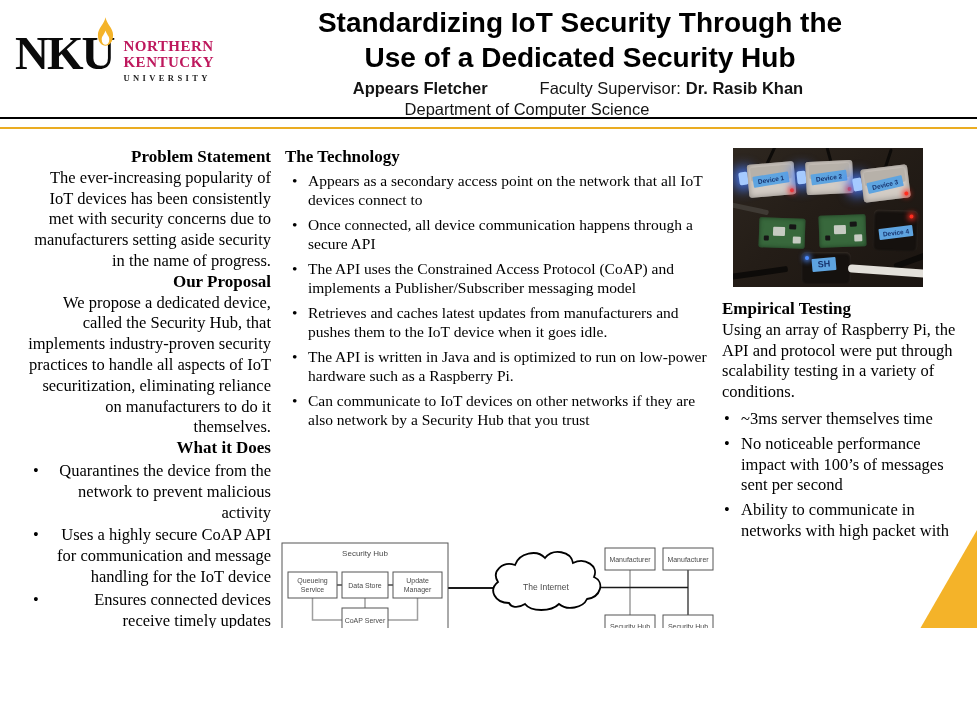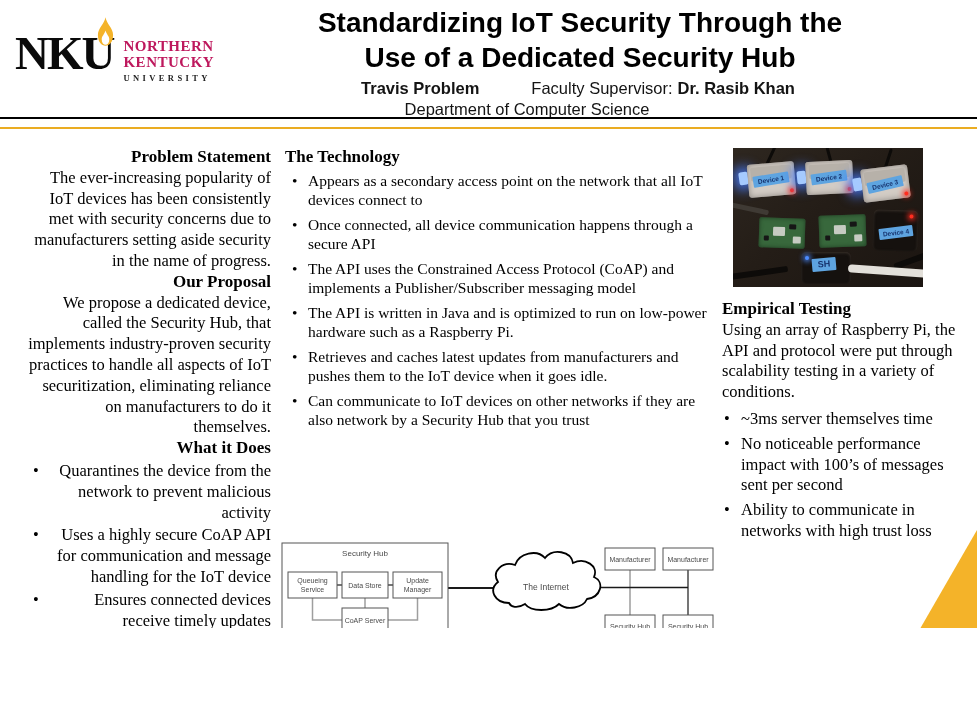--- a/index.html
+++ b/index.html
@@ -92,21 +92,21 @@
       <div class="l3">UNIVERSITY</div>
     </div>
   </div>
 
   <div class="title">
     <div>Standardizing IoT Security Through the</div>
     <div>Use of a Dedicated Security Hub</div>
   </div>
 
   <div class="authors">
-    <span class="bold">Travis Problem</span><span class="spacer"></span><span>Faculty Supervisor:</span><span class="bold name">Dr. Rasib Khan</span>
+    <span class="bold">Appears Fletcher</span><span class="spacer"></span><span>Faculty Supervisor:</span><span class="bold name">Dr. Rasib Khan</span>
   </div>
 
   <div class="department">Department of Computer Science</div>
 
   <div class="rule-black"></div>
   <div class="rule-gold"></div>
 
   <div class="col col-left">
     <p class="h-serif">Problem Statement</p>
     <p class="mb-gap1">The ever-increasing popularity of IoT devices has been consistently met with security concerns due to manufacturers setting aside security in the name of progress.</p>
@@ -119,22 +119,22 @@
       <li>Ensures connected devices receive timely updates</li>
     </ul>
   </div>
 
   <div class="col col-mid">
     <p class="h-serif">The Technology</p>
     <ul class="blist">
       <li>Appears as a secondary access point on the network that all IoT devices connect to</li>
       <li>Once connected, all device communication happens through a secure API</li>
       <li>The API uses the Constrained Access Protocol (CoAP) and implements a Publisher/Subscriber messaging model</li>
+      <li>Retrieves and caches latest updates from manufacturers and pushes them to the IoT device when it goes idle.</li>
       <li>The API is written in Java and is optimized to run on low-power hardware such as a Raspberry Pi.</li>
-      <li>Retrieves and caches latest updates from manufacturers and pushes them to the IoT device when it goes idle.</li>
       <li>Can communicate to IoT devices on other networks if they are also network by a Security Hub that you trust</li>
     </ul>
   </div>
 
   <div class="photo">
     <div class="wire" style="left:32px;top:-4px;width:3px;height:42px;transform:rotate(25deg);"></div>
     <div class="wire" style="left:97px;top:-2px;width:3px;height:36px;transform:rotate(-15deg);"></div>
     <div class="wire" style="left:152px;top:0;width:3px;height:32px;transform:rotate(18deg);"></div>
     <div class="wire" style="left:-6px;top:58px;width:42px;height:5px;transform:rotate(12deg);background:#3f3a34;"></div>
     <div class="wire" style="left:-5px;top:122px;width:60px;height:6px;transform:rotate(-8deg);"></div>
@@ -185,21 +185,21 @@
     </div>
     <div class="cable-white" style="left:115px;top:119px;width:80px;height:8px;transform:rotate(4deg);"></div>
   </div>
 
   <div class="col col-right">
     <p class="h-serif">Empirical Testing</p>
     <p>Using an array of Raspberry Pi, the API and protocol were put through scalability testing in a variety of conditions.</p>
     <ul class="blist">
       <li>~3ms server themselves time</li>
       <li>No noticeable performance impact with 100’s of messages sent per second</li>
-      <li>Ability to communicate in networks with high trust loss</li>
+      <li>Ability to communicate in networks with high packet with</li>
     </ul>
   </div>
 
   <svg class="diagram" width="470" height="186" viewBox="0 0 470 186">
 
     <g stroke="#9e9e9e" stroke-width="1.5" fill="none">
       <polyline points="47.5,63 47.5,85 77,85"></polyline>
       <polyline points="152.5,63 152.5,85 123,85"></polyline>
       <line x1="100" y1="63" x2="100" y2="73"></line>
       <line x1="34" y1="123" x2="164" y2="123"></line>

